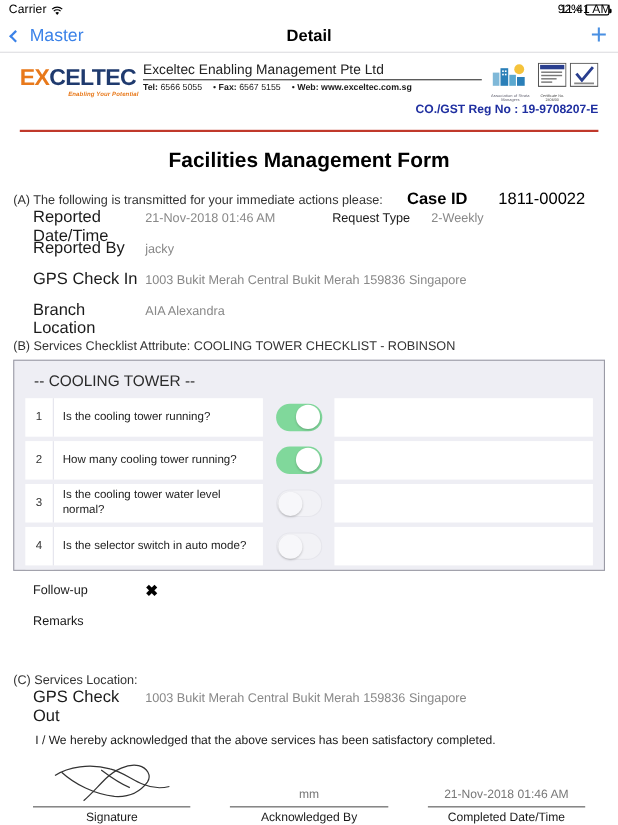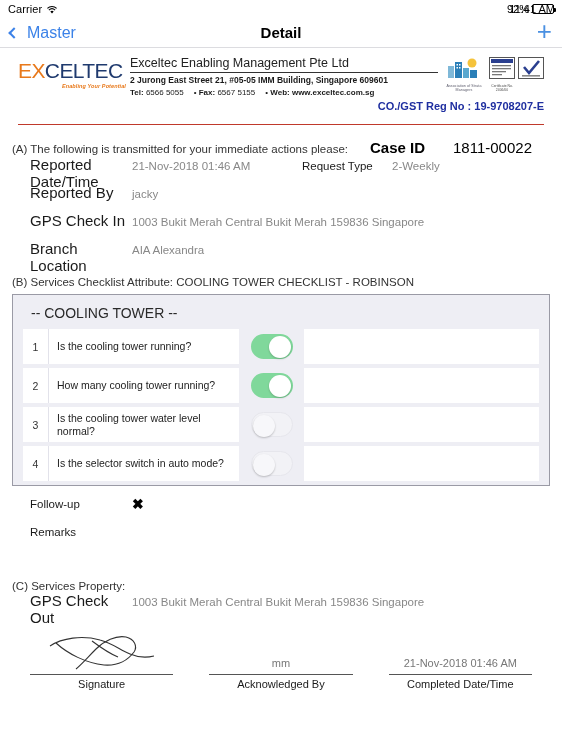--- a/index.html
+++ b/index.html
@@ -112,21 +112,21 @@
     display: flex;
     align-items: flex-start;
   }
   .logo-box {
     width: 108px;
     flex: 0 0 108px;
     padding-top: 4px;
   }
   .logo-word {
     font-size: 21px;
-    font-weight: normal;
+    font-weight: bold;
     letter-spacing: -0.6px;
     font-family: "Liberation Sans", sans-serif;
     line-height: 1;
     white-space: nowrap;
   }
   .logo-ex { color: #e8791b; }
   .logo-rest { color: #1f3a6e; }
   .logo-tag {
     color: #e8791b;
     font-size: 5.5px;
@@ -449,21 +449,20 @@
     <div class="logo-box">
       <div class="logo-word">
         <span class="logo-ex">EX</span><span class="logo-rest">CELTEC</span>
       </div>
       <div class="logo-tag">Enabling Your Potential</div>
     </div>
 
     <div class="co-mid">
       <div class="co-name">Exceltec Enabling Management Pte Ltd</div>
       <div class="co-rule"></div>
-      <div class="co-addr">2 Jurong East Street 21, #05-05 IMM Building, Singapore 609601</div>
       <div class="co-contact">
         <span><b>Tel:</b> <span>6566 5055</span></span>
         <span>• <b>Fax:</b> <span>6567 5155</span></span>
         <span>• <b>Web:</b> <b>www.exceltec.com.sg</b></span>
       </div>
     </div>
 
     <div class="co-badges">
       <div class="badge-assoc">
         <svg width="44" height="22" viewBox="0 0 44 22">
@@ -496,20 +495,21 @@
           <path d="M6 10 L11 16 L21 4" stroke="#2a3f8f" stroke-width="2.6" fill="none"></path>
           <rect x="4" y="18" width="18" height="1.6" fill="#888"></rect>
         </svg>
       </div>
     </div>
   </div>
 
   <div class="gst-line">CO./GST Reg No : 19-9708207-E</div>
   <div class="red-rule"></div>
 
+  <div class="form-title">Facilities Management Form</div>
 
   <div class="sec-a-head">
     <span class="sec-a-text">(A) The following is transmitted for your immediate actions please:</span>
     <span class="case-id-label">Case ID</span>
     <span class="case-id-val">1811-00022</span>
   </div>
 
   <div class="field-row">
     <span class="f-label">Reported Date/Time</span>
     <span class="f-value">21-Nov-2018 01:46 AM</span>
@@ -594,27 +594,28 @@
   <div class="fu-row">
     <span class="fu-label">Follow-up</span>
     <span class="fu-mark">✖</span>
   </div>
 
   <div class="rm-row">
     <span class="fu-label">Remarks</span>
     <span class="f-value-wide"></span>
   </div>
 
-  <div class="sec-c-head">(C) Services Property:</div>
+  <div class="sec-c-head">(C) Services Location:</div>
 
   <div class="field-row" style="margin-top:0;">
     <span class="f-label">GPS Check Out</span>
     <span class="f-value-wide">1003 Bukit Merah Central Bukit Merah 159836 Singapore</span>
   </div>
 
+  <div class="ack-text">I / We hereby acknowledged that the above services has been satisfactory completed.</div>
 
   <div class="sign-area">
     <div class="sign-col">
       <div class="sign-draw">
         <svg width="120" height="40" viewBox="0 0 120 40">
           <path d="M8 14 C20 6, 40 3, 58 8 C70 11, 78 18, 88 22 C95 25, 104 26, 112 24" stroke="#333" stroke-width="1.1" fill="none"></path>
           <path d="M14 11 C26 22, 44 31, 62 33 C76 34, 86 28, 92 20 C96 14, 92 7, 84 5 C74 3, 62 9, 54 17 C46 25, 40 32, 34 37" stroke="#333" stroke-width="1.1" fill="none"></path>
           <path d="M50 9 C58 15, 66 21, 76 25" stroke="#333" stroke-width="1.1" fill="none"></path>
         </svg>
       </div>

